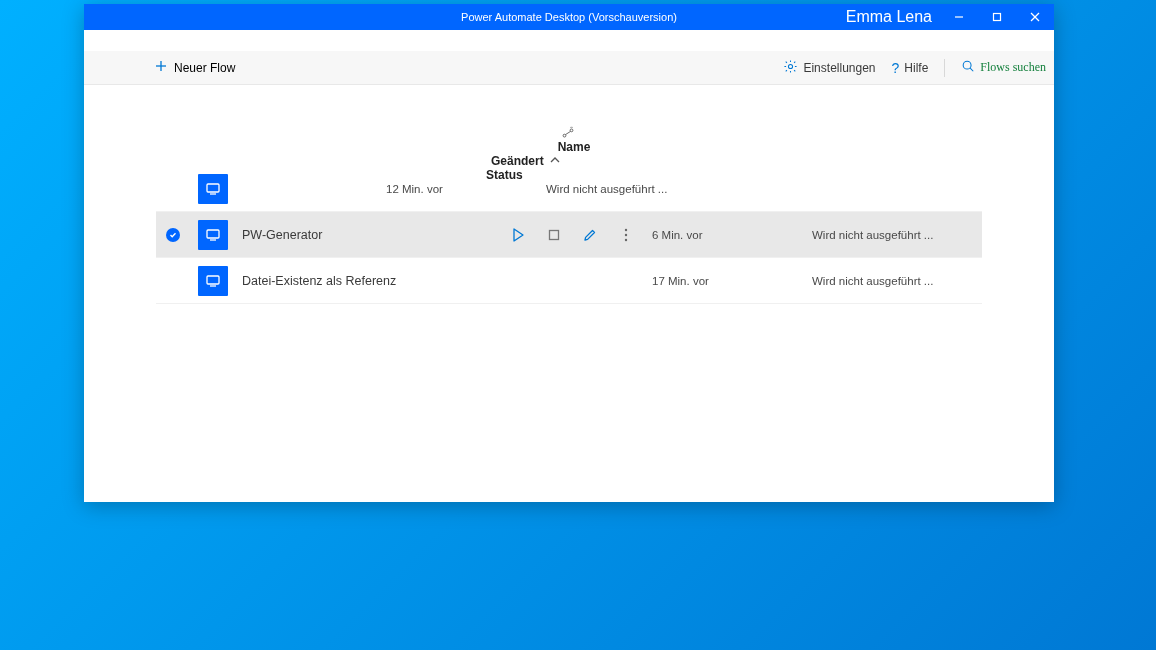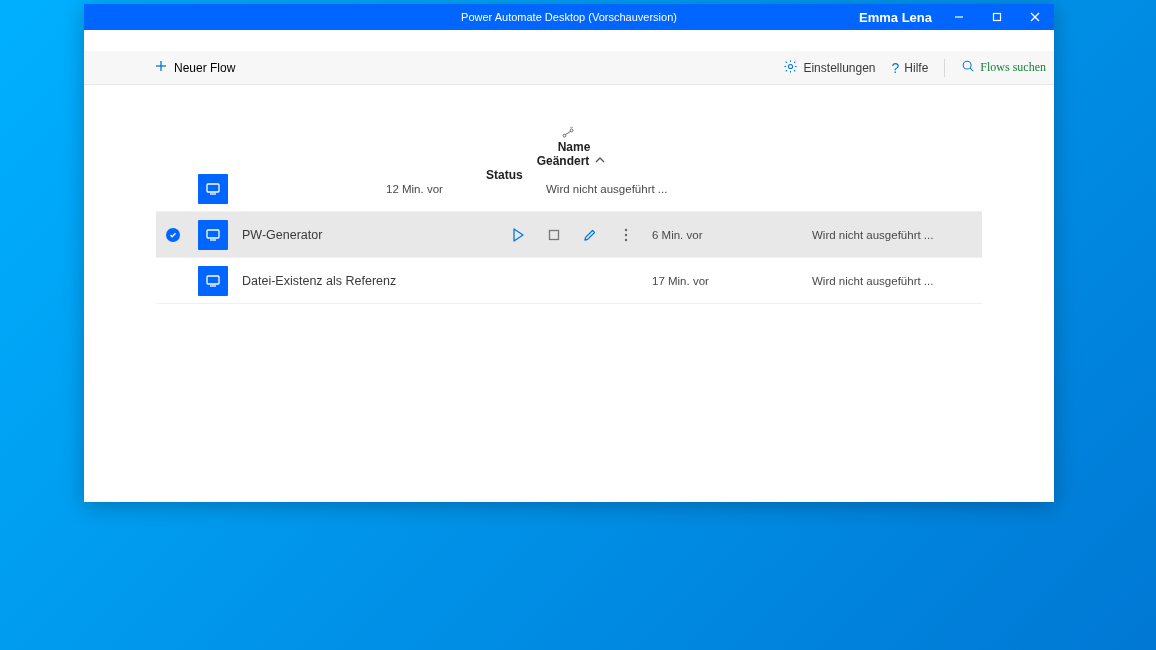--- a/index.html
+++ b/index.html
@@ -33,22 +33,22 @@
     position: relative;
   }
   .titlebar-title {
     position: absolute;
     left: 50%;
     transform: translateX(-50%);
   }
   .titlebar-user {
     margin-left: auto;
     margin-right: 8px;
-    font-weight: 700;
-    font-size: 13px;
+    font-weight: 400;
+    font-size: 16px;
   }
   .titlebar-controls {
     display: flex;
     height: 100%;
   }
   .titlebar-btn {
     width: 38px;
     height: 100%;
     display: flex;
     align-items: center;
@@ -111,21 +111,21 @@
     color: #222;
     padding-left: 4px;
     flex-direction: column;
   }
   .col-check { width: 34px; display:flex; justify-content:center; }
   .col-icon { width: 46px; display:flex; justify-content:center; align-items:center; }
   .col-name { flex: 1; padding-left: 6px; }
   .col-actions { width: 150px; display:flex; align-items:center; gap: 20px; padding-left:8px;}
   .col-modified { width: 160px; }
   .col-status { width: 170px; }
-  .header-modified { display:flex; align-items:center; gap:6px; cursor:pointer;justify-content:center;}
+  .header-modified { display:flex; align-items:center; gap:6px; cursor:pointer;}
   .table-row {
     display: flex;
     align-items: center;
     height: 46px;
     font-size: 12px;
     color: #3a3a3a;
     border-bottom: 1px solid #f0f0f0;
     cursor: pointer;
   }
   .table-row.selected {

